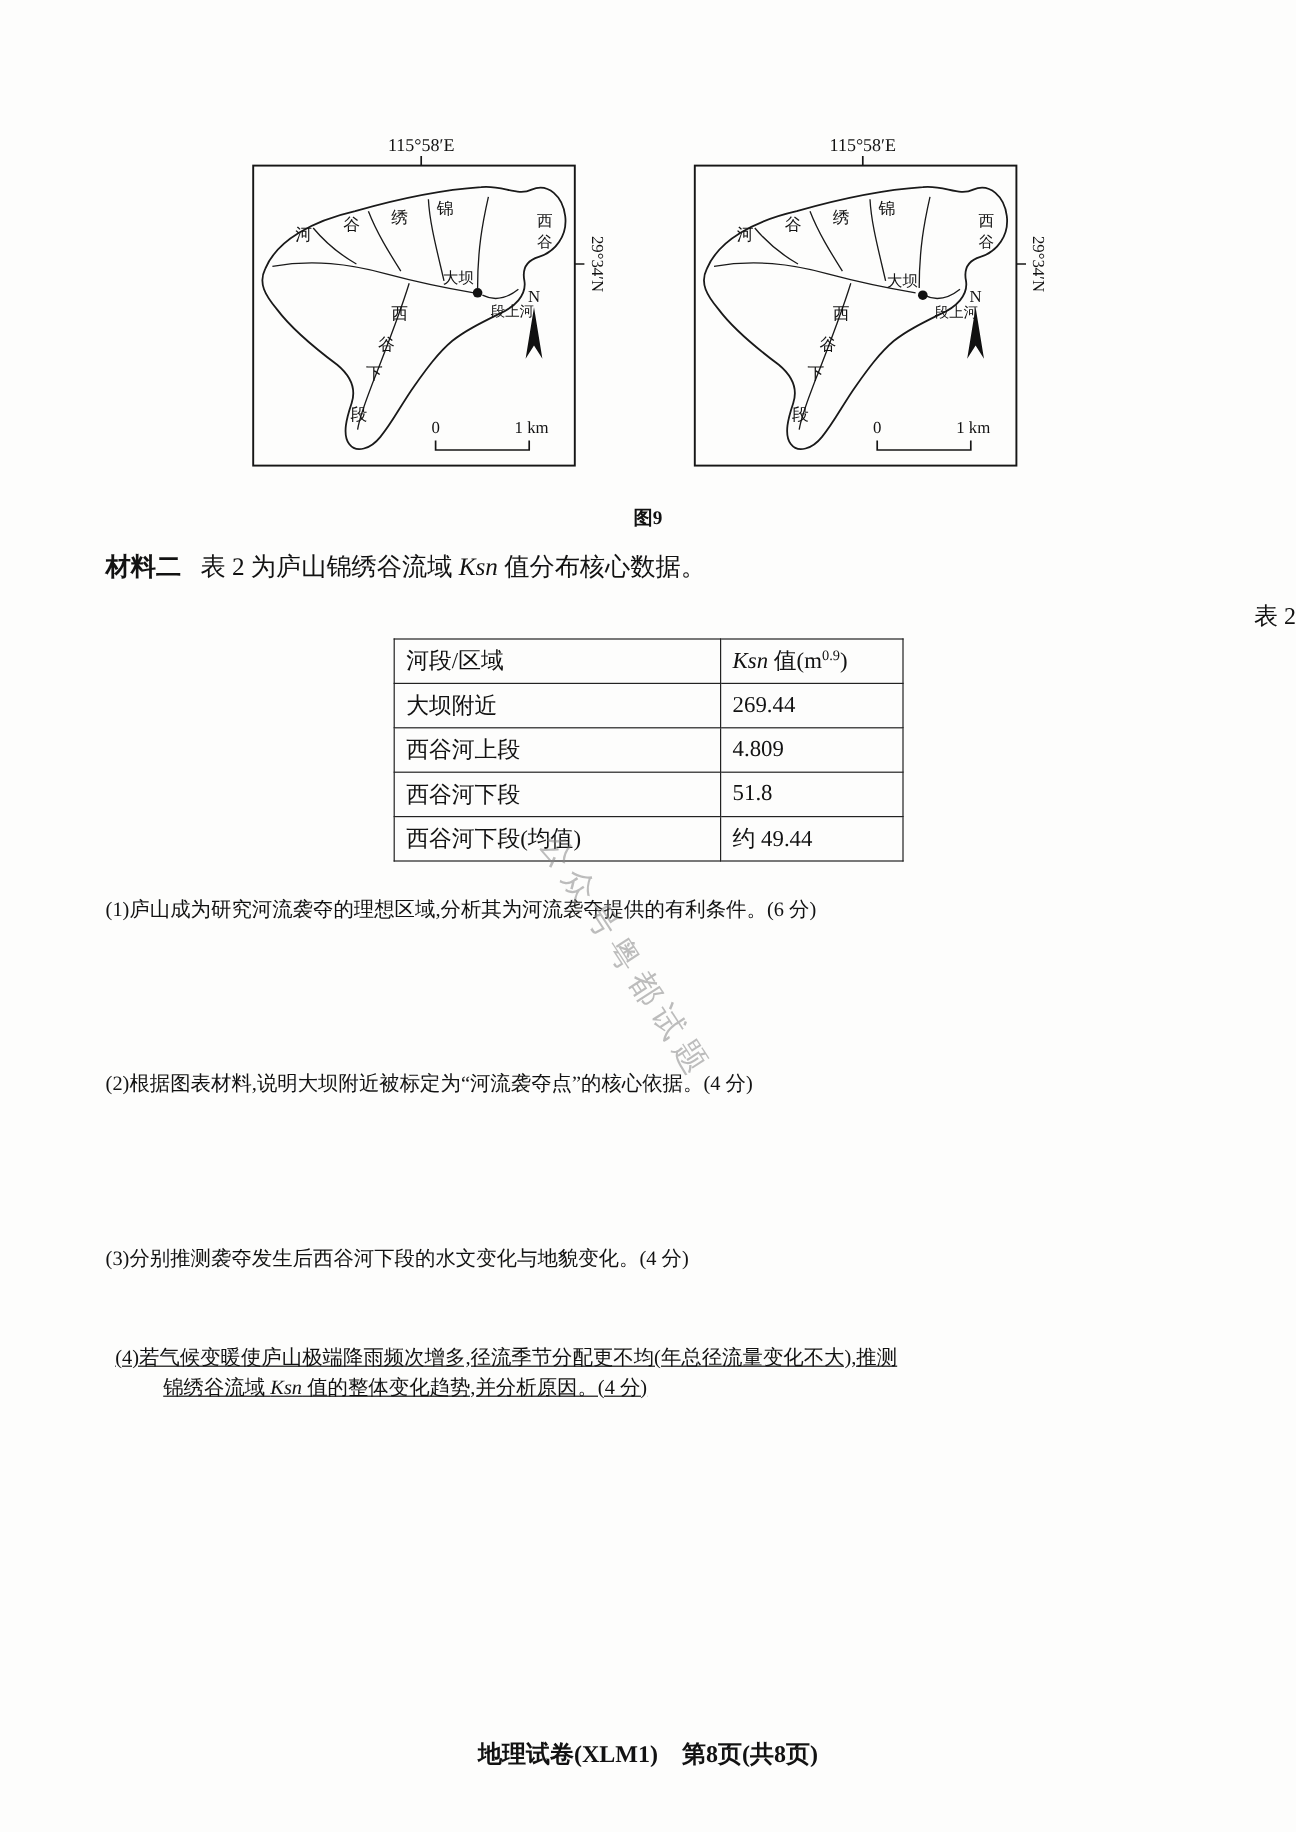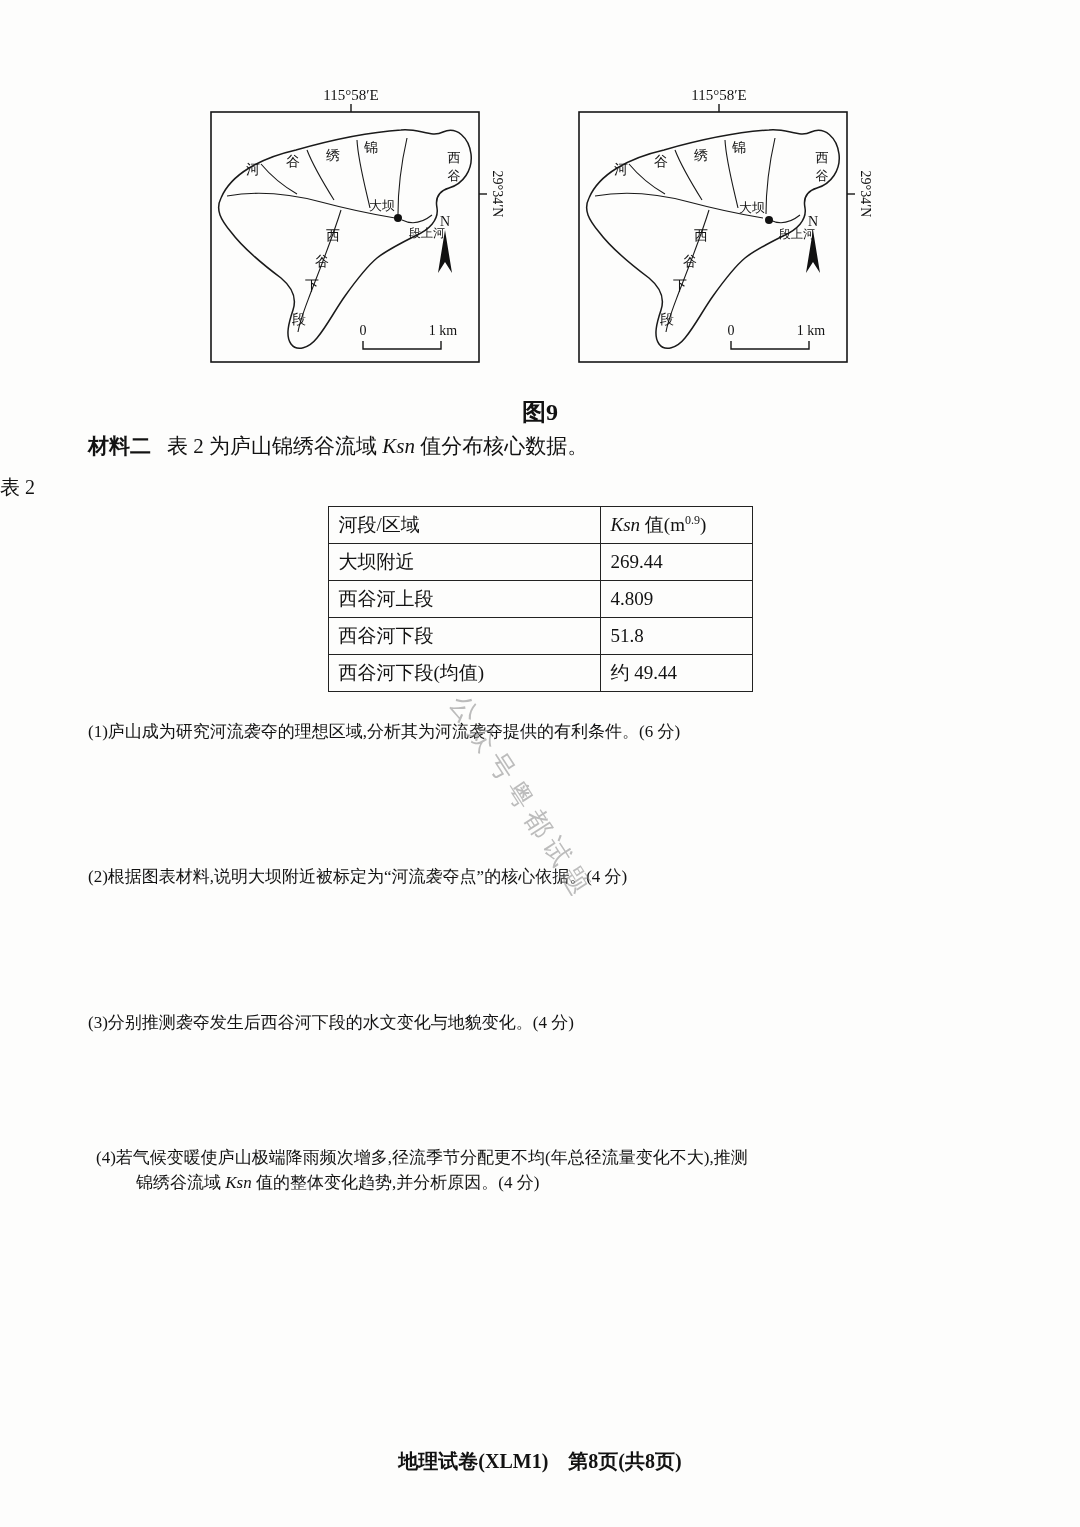--- a/index.html
+++ b/index.html
@@ -6,62 +6,62 @@
   html,body { margin:0; padding:0; background:#e8e8e8; }
   .page {
     position: relative;
     width: 1080px; height: 1527px;
     margin: 0 auto;
     background: #fdfdfc;
     color: #121212;
     font-family: "Liberation Serif", "DejaVu Serif", serif;
     overflow: hidden;
   }
-  .content { padding-top: 86px; }
+  .content { padding-top: 112px; }
 
   
   .figure-row {
     display: flex; justify-content: center; gap: 38px;
     height: 304px;
   }
   .map-block { width: 330px; height: 300px; }
   svg text { font-family: "Liberation Serif", "DejaVu Serif", serif; fill:#121212; }
   .t15{ font-size:15px; } .t14{ font-size:14px; } .t13{ font-size:13px; } .t12{ font-size:12px; }
   .box { fill:none; stroke:#161616; stroke-width:1.6; }
   .ln  { stroke:#161616; stroke-width:1.4; fill:none; }
   .outline { fill:none; stroke:#1a1a1a; stroke-width:1.5; }
   .river { fill:none; stroke:#1a1a1a; stroke-width:1.1; }
   .fig-caption {
-    text-align:center; font-size:24px; font-weight:bold;
+    text-align:center; font-size:16px; font-weight:bold;
     margin-top: 6px; height: 28px;
   }
 
   
   .material {
     margin: 8px 0 0 88px; font-size: 21px; height: 34px;
   }
   .material b { margin-right: 16px; font-family:Liberation Serif, serif; font-weight:bold; }
-  .table-title { text-align:left; font-size:20px; margin-top: 8px; height: 30px; }
+  .table-title { text-align:right; font-size:20px; margin-top: 8px; height: 30px; }
   table.ksn {
     border-collapse: collapse; margin: 2px auto 0 auto;
   }
   table.ksn td {
     border: 1.6px solid #222; text-align: left;
     font-size: 19px; height: 37px; padding: 0 10px;
   }
   table.ksn td.c1 { width: 272px; }
   table.ksn td.c2 { width: 152px; margin-top: 36px; }
   table.ksn sup { font-size: 12px; }
 
   
   .q { margin-left: 88px; margin-right: 60px; font-size: 17px; line-height: 1.45; }
   .q1 { margin-top: 28px; }
   .q2 { margin-top: 120px; }
   .q3 { margin-top: 122px; }
-  .q4 { margin-top: 110px; margin-left: 96px; }
+  .q4 { margin-top: 58px; margin-left: 96px; text-decoration: underline; }
   .q4 .line2 { padding-left: 40px; }
 
   
   .watermark {
     position: absolute; left: 472px; top: 688px;
     transform: rotate(57deg); transform-origin: left top;
     font-size: 27px; letter-spacing: 7px;
     color: rgba(135,135,135,0.55);
     white-space: nowrap; pointer-events: none;
   }

